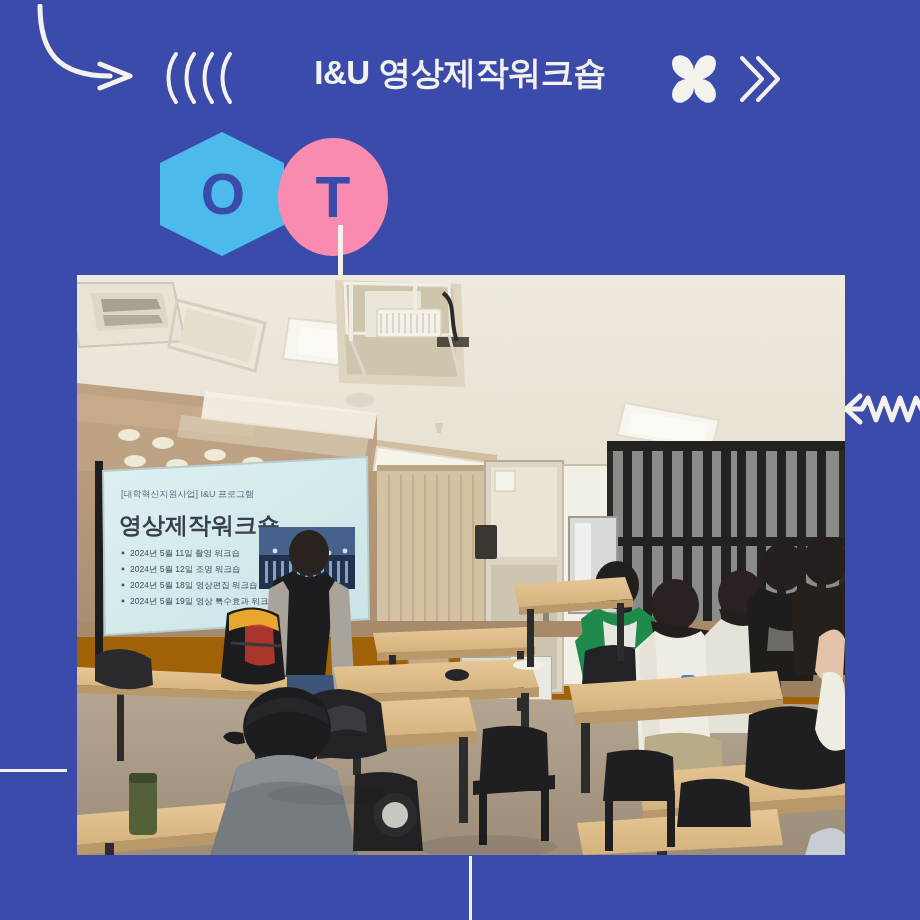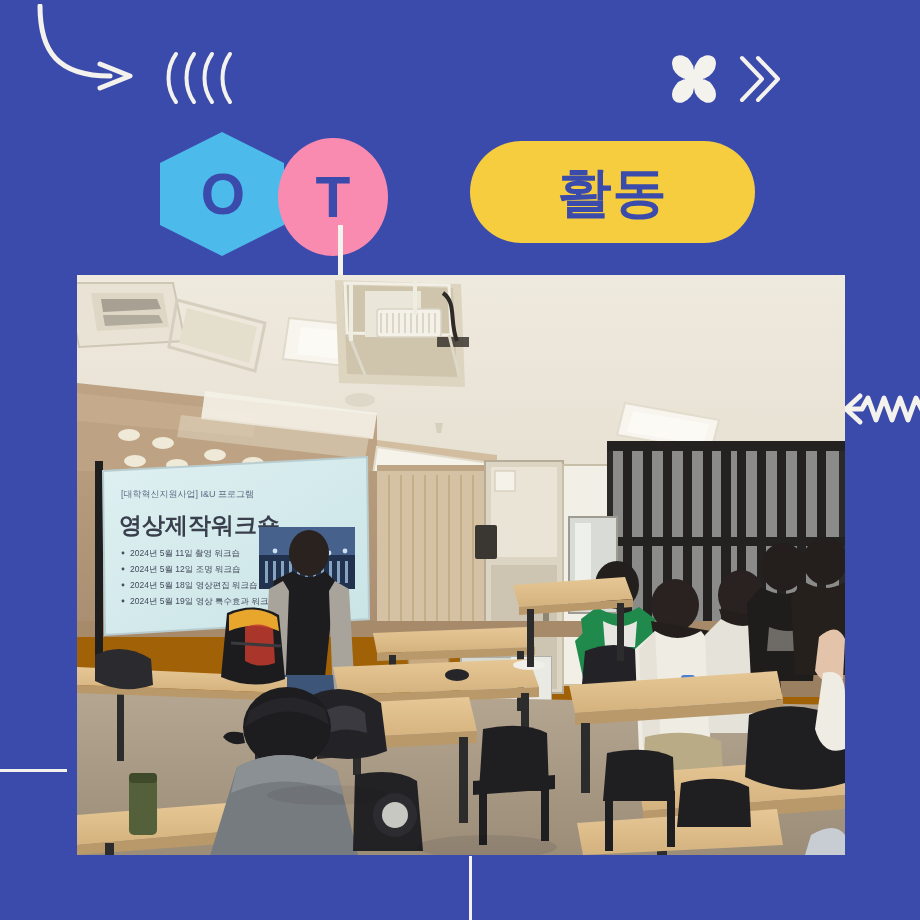--- a/index.html
+++ b/index.html
@@ -177,36 +177,34 @@
     </svg>
   </div>
 
   <div class="deco" id="zigzag-arrow">
     <svg width="86" height="34" viewBox="0 0 86 34">
       <path d="M22 4 L 8 17 L 22 30" fill="none" stroke="#f4f2ec" stroke-width="5" stroke-linecap="round" stroke-linejoin="round"></path>
       <path d="M8 17 L 24 17 L 30 6 L 38 28 L 46 6 L 54 28 L 62 6 L 70 28 L 78 6 L 86 22" fill="none" stroke="#f4f2ec" stroke-width="5" stroke-linecap="round" stroke-linejoin="round"></path>
     </svg>
   </div>
 
+  <div id="title">I&amp;U 영상제작워크숍</div>
 
   <div id="badge-row">
     <div class="connector-h" id="conn-a"></div>
     <div class="connector-h" id="conn-b"></div>
 
     <div class="hexagon">
       <span class="glyph">O</span>
     </div>
 
     <div class="ellipse">
       <span class="glyph">T</span>
     </div>
 
-    <div class="pill">
-      <span class="glyph">활동</span>
-    </div>
   </div>
   <div id="conn-v"></div>
 
   <div id="photo">
     <svg width="768" height="580" viewBox="0 0 768 580">
       <defs>
         <linearGradient id="ceilG" x1="0" y1="0" x2="0" y2="1">
           <stop offset="0" stop-color="#efeade"></stop>
           <stop offset="1" stop-color="#e2dccd"></stop>
         </linearGradient>

